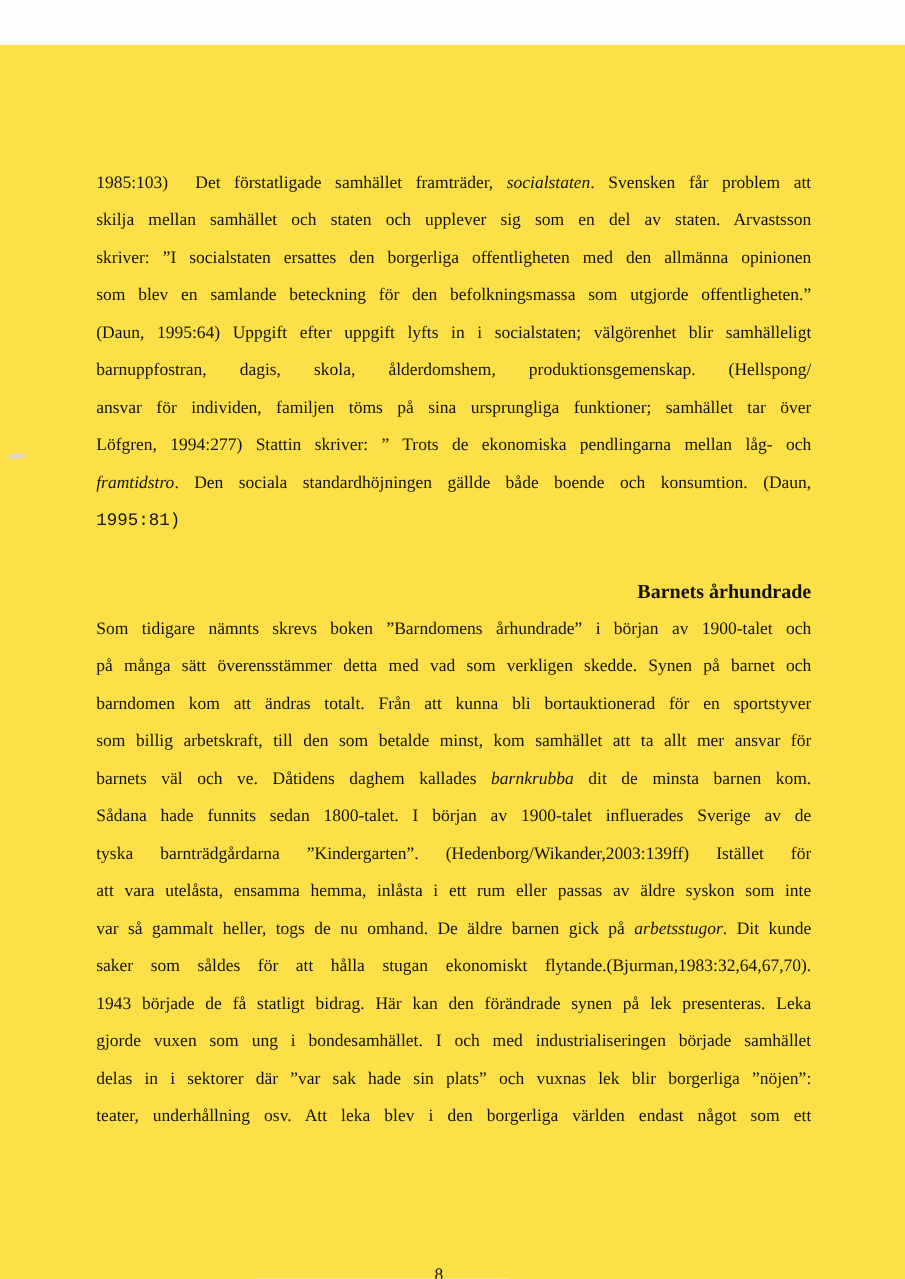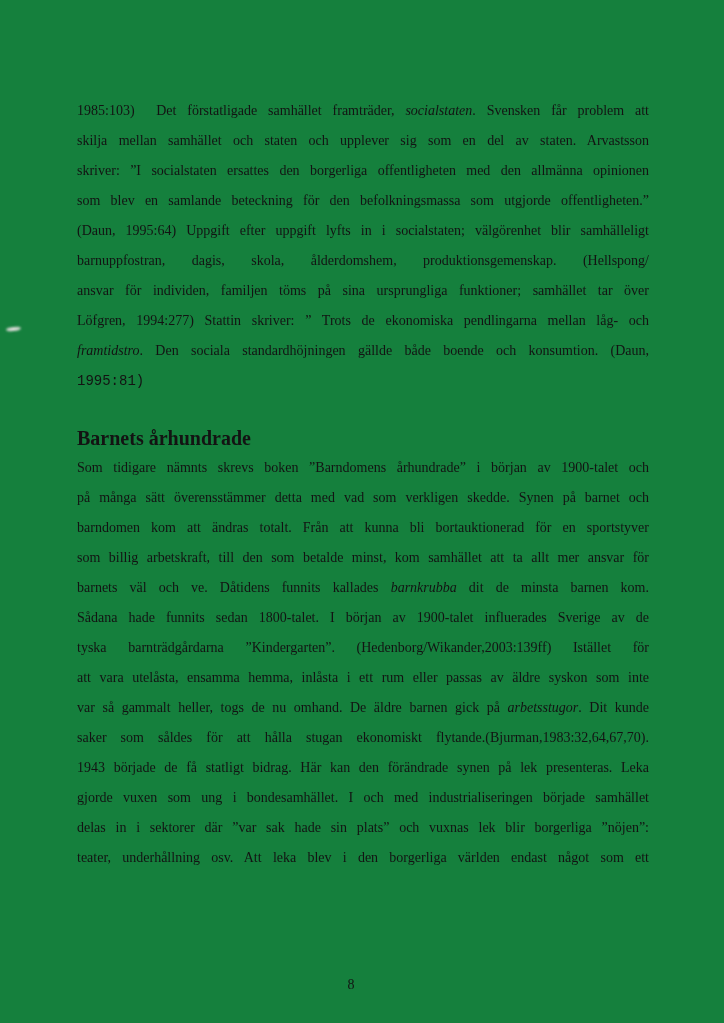--- a/index.html
+++ b/index.html
@@ -9,23 +9,24 @@
   body {
     width: 724px;
     height: 1023px;
     position: relative;
     background: #fdfdfc;
     overflow: hidden;
   }
   .page {
     position: absolute;
     inset: 0;
-    background: #15803d;
+    background: #fde047;
     font-family: "Liberation Serif", "DejaVu Serif", serif;
     color: #131313;
+    margin-top: 36px;
   }
   .text-block {
     position: absolute;
     left: 77px;
     top: 96px;
     width: 572px;
   }
   .para .line {
     height: 30px;
     line-height: 30px;
@@ -40,23 +41,23 @@
     font-family: Liberation Mono, monospace;
   }
   .it {
     font-style: italic;
   }
   .heading {
     margin: 27px 0 0 0;
     padding: 0;
     height: 30px;
     line-height: 30px;
-    font-size: 20px;
+    font-size: 16px;
     font-weight: bold;
-    text-align: left;
+    text-align: right;
   }
   .page-number {
     position: absolute;
     left: 0;
     right: 22px;
     top: 970px;
     height: 30px;
     line-height: 30px;
     text-align: center;
     font-size: 14px;
@@ -92,21 +93,21 @@
         <div class="line"><span>Löfgren, 1994:277) Stattin skriver: ” Trots de ekonomiska pendlingarna mellan låg- och</span></div>
         <div class="line"><span class="it">framtidstro</span><span>. Den sociala standardhöjningen gällde både boende och konsumtion. (Daun,</span></div>
         <div class="line end"><span>1995:81)</span></div>
       </div>
     <h2 class="heading">Barnets århundrade</h2>
     <div class="para">
         <div class="line"><span>Som tidigare nämnts skrevs boken ”Barndomens århundrade” i början av 1900-talet och</span></div>
         <div class="line"><span>på många sätt överensstämmer detta med vad som verkligen skedde. Synen på barnet och</span></div>
         <div class="line"><span>barndomen kom att ändras totalt. Från att kunna bli bortauktionerad för en sportstyver</span></div>
         <div class="line"><span>som billig arbetskraft, till den som betalde minst, kom samhället att ta allt mer ansvar för</span></div>
-        <div class="line"><span>barnets väl och ve. Dåtidens funnits kallades </span><span class="it">barnkrubba</span><span> dit de minsta barnen kom.</span></div>
+        <div class="line"><span>barnets väl och ve. Dåtidens daghem kallades </span><span class="it">barnkrubba</span><span> dit de minsta barnen kom.</span></div>
         <div class="line"><span>Sådana hade funnits sedan 1800-talet. I början av 1900-talet influerades Sverige av de</span></div>
         <div class="line"><span>tyska barnträdgårdarna ”Kindergarten”. (Hedenborg/Wikander,2003:139ff) Istället för</span></div>
         <div class="line"><span>att vara utelåsta, ensamma hemma, inlåsta i ett rum eller passas av äldre syskon som inte</span></div>
         <div class="line"><span>var så gammalt heller, togs de nu omhand. De äldre barnen gick på </span><span class="it">arbetsstugor</span><span>. Dit kunde</span></div>
         <div class="line"><span>saker som såldes för att hålla stugan ekonomiskt flytande.(Bjurman,1983:32,64,67,70).</span></div>
         <div class="line"><span>1943 började de få statligt bidrag. Här kan den förändrade synen på lek presenteras. Leka</span></div>
         <div class="line"><span>gjorde vuxen som ung i bondesamhället. I och med industrialiseringen började samhället</span></div>
         <div class="line"><span>delas in i sektorer där ”var sak hade sin plats” och vuxnas lek blir borgerliga ”nöjen”:</span></div>
         <div class="line"><span>teater, underhållning osv. Att leka blev i den borgerliga världen endast något som ett</span></div>
       </div>

